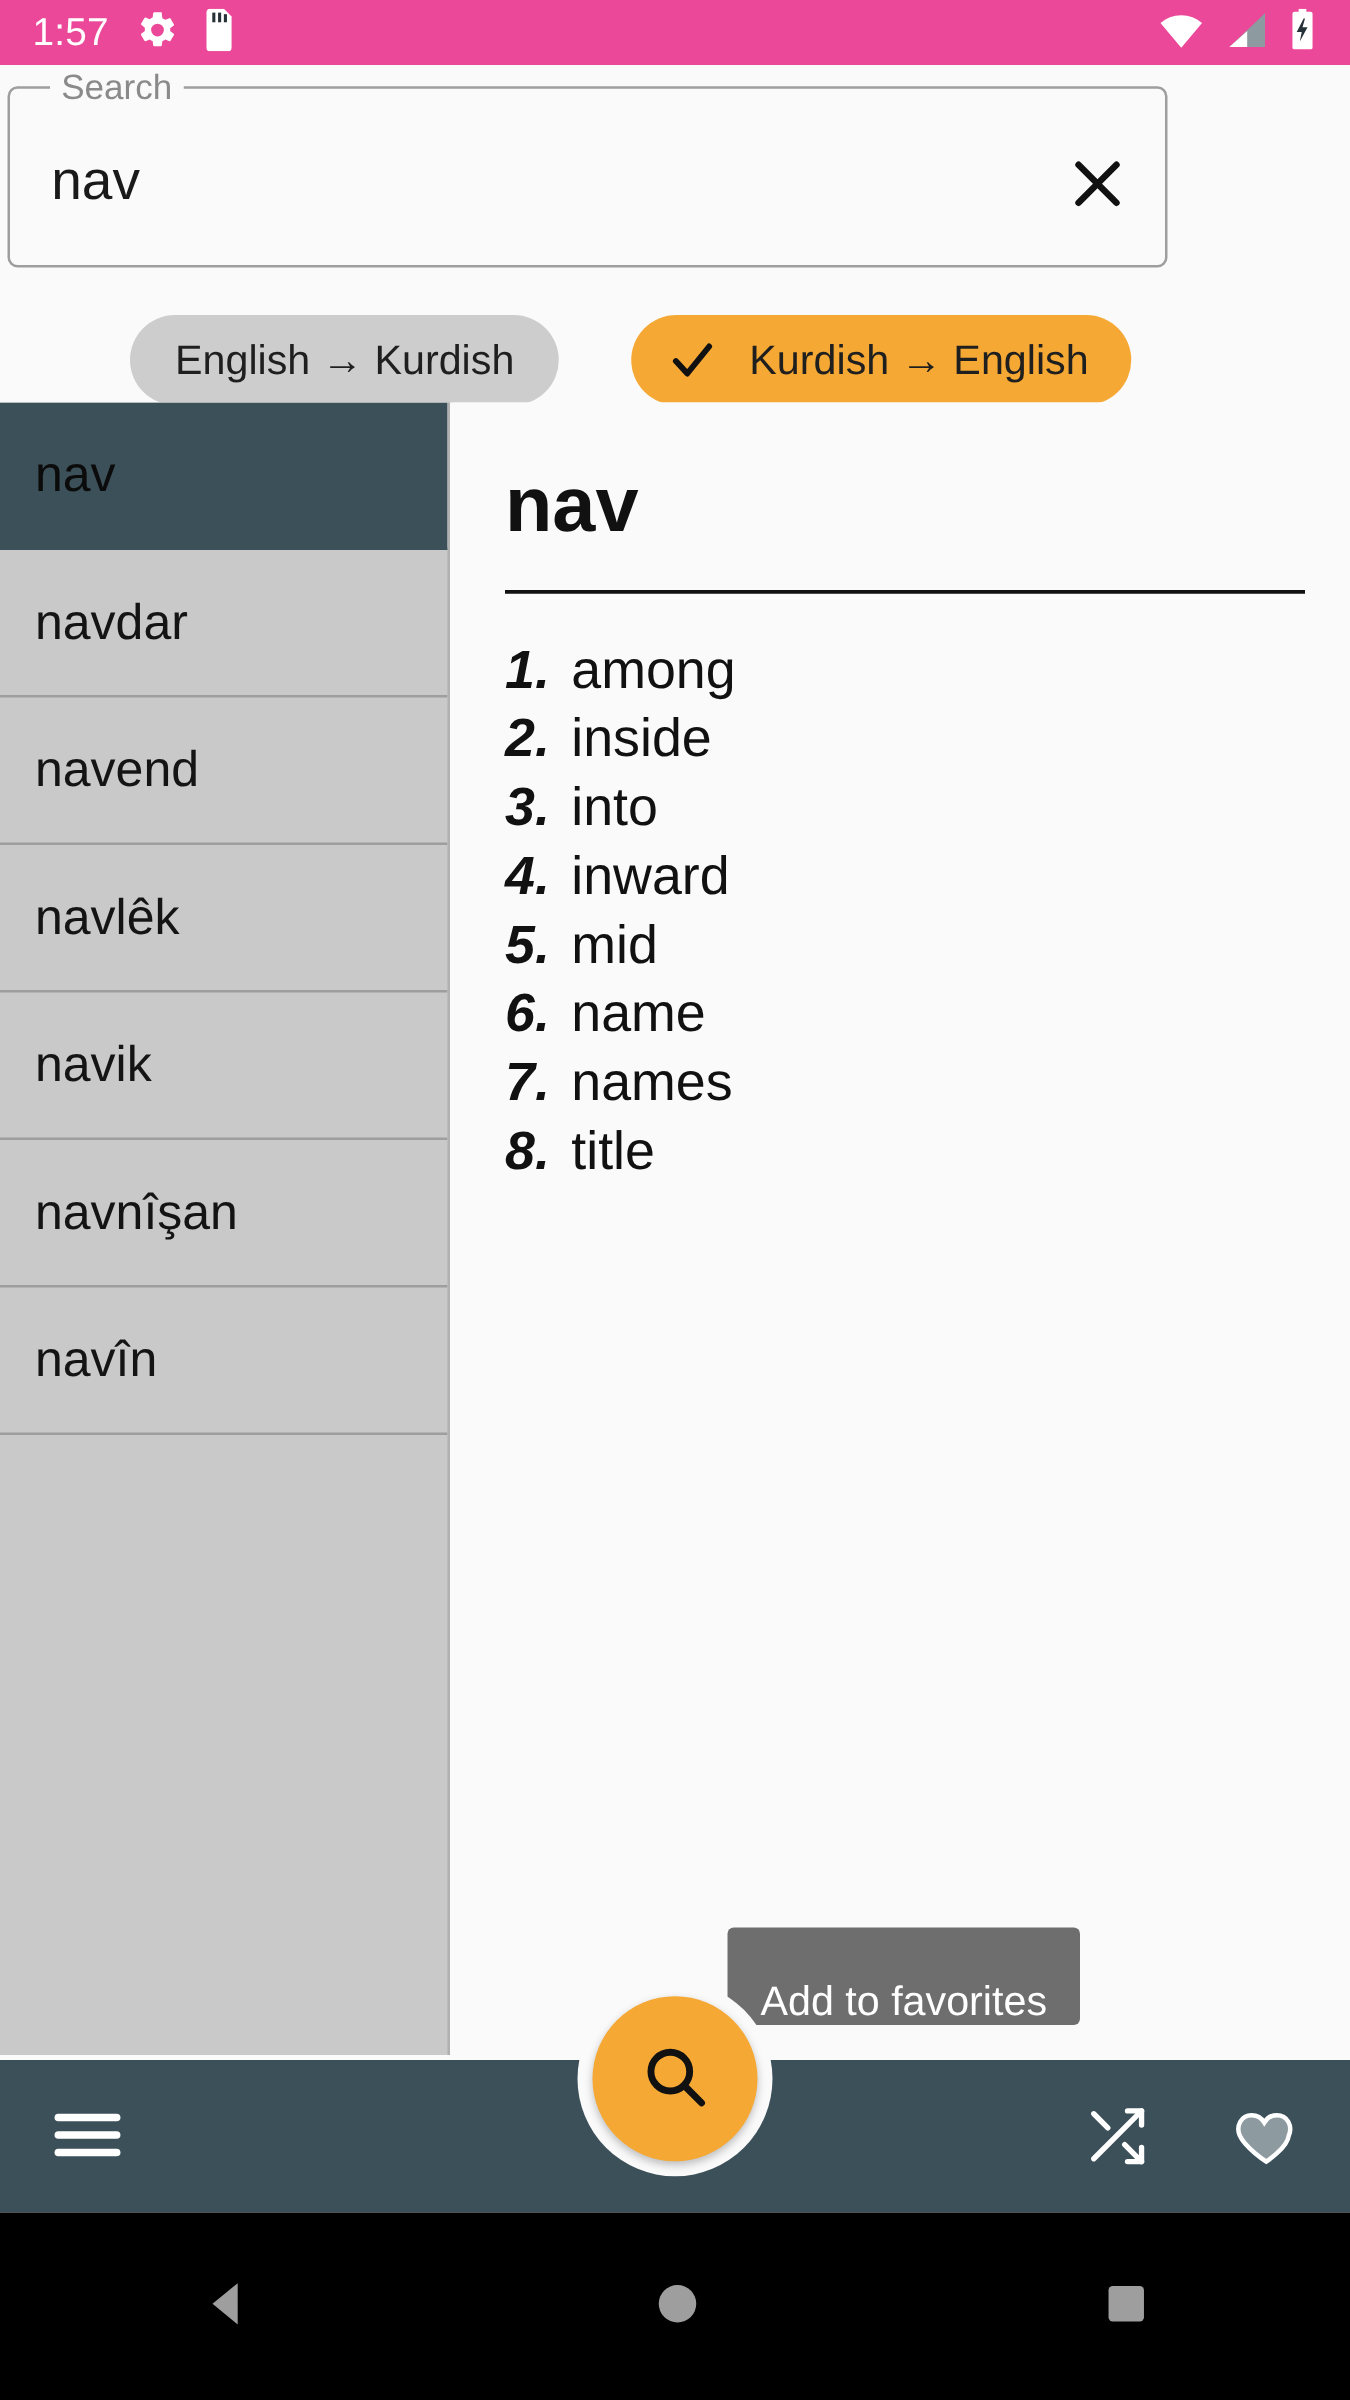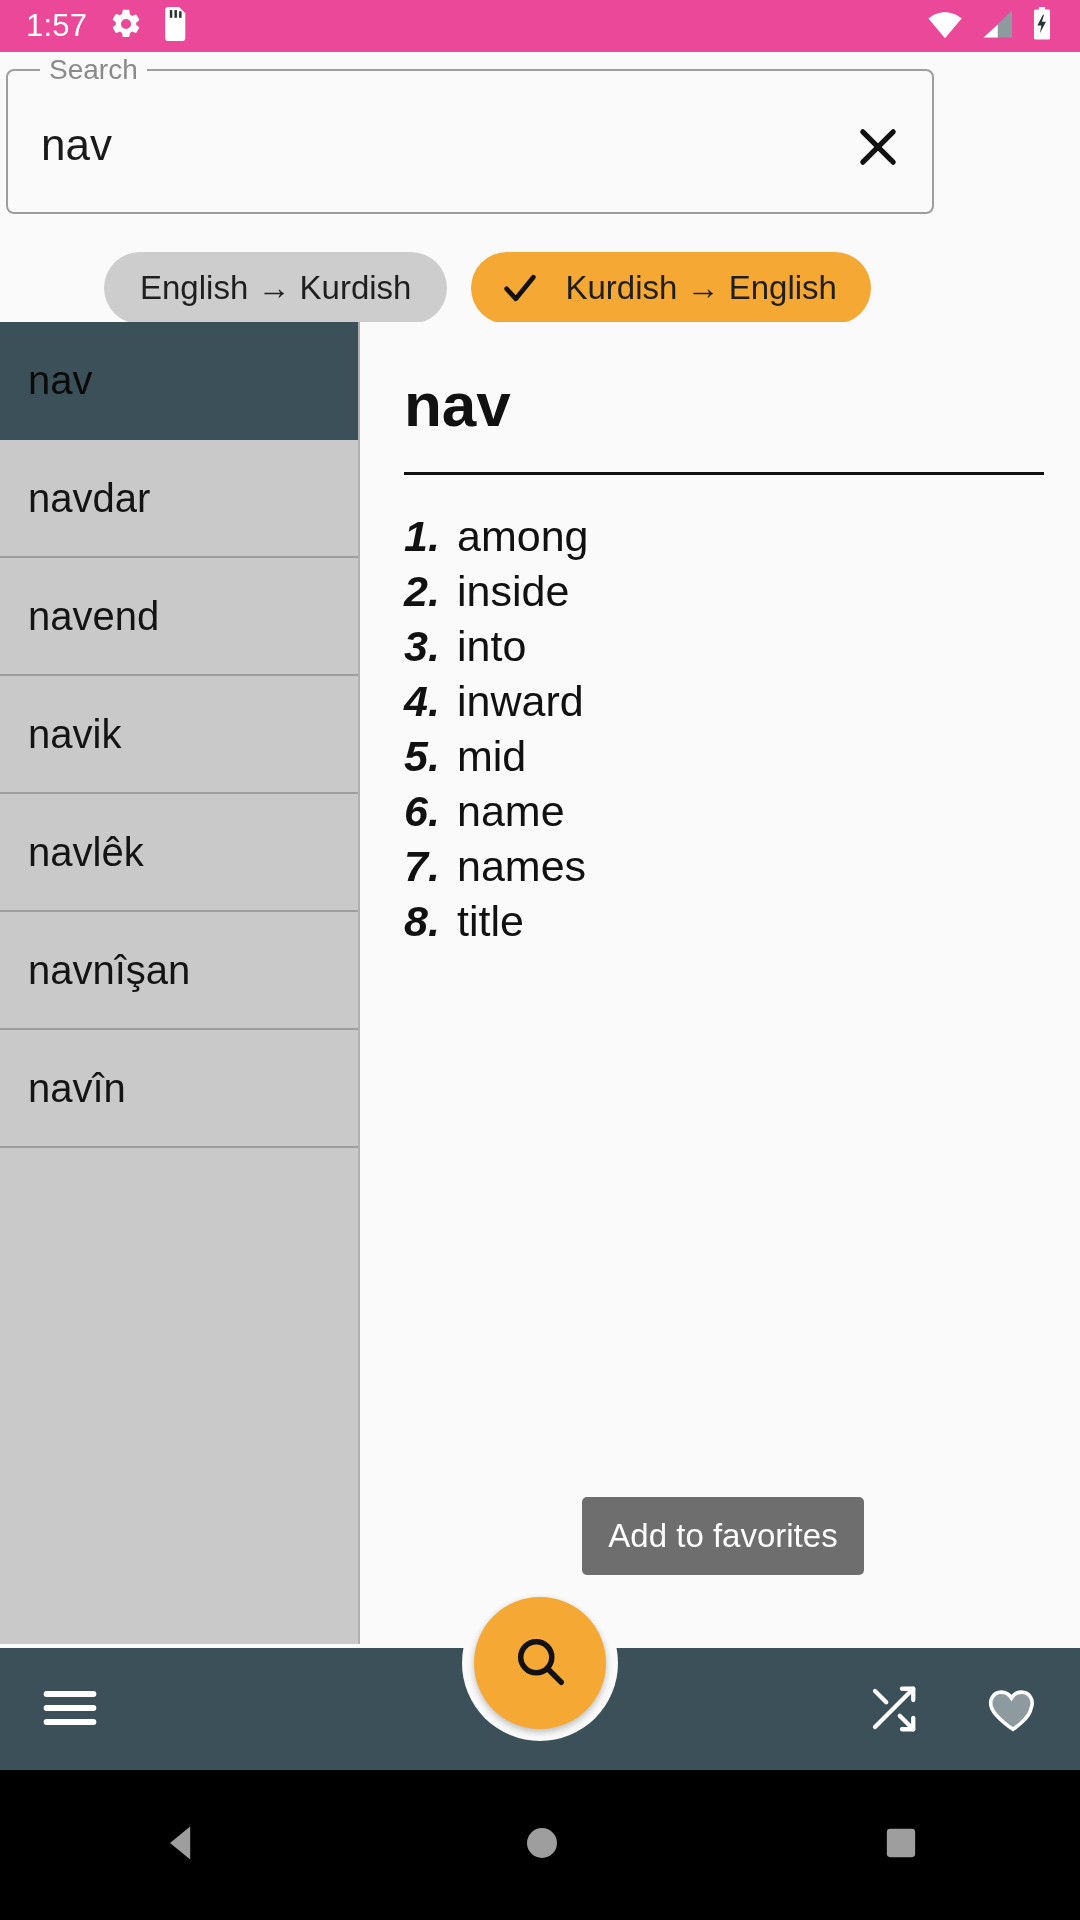--- a/index.html
+++ b/index.html
@@ -66,21 +66,21 @@
     right: 28px; top: 50px;
     width: 52px; height: 52px;
     cursor: pointer;
   }
 
   
   .toggle-row {
     position: absolute; top: 240px; left: 0;
     width: 1080px; height: 96px;
     display: flex; align-items: center;
-    gap: 24px;
+    gap: 58px;
     padding-left: 104px;
     background: #fafafa;
   }
   .toggle-btn {
     display: flex; align-items: center; justify-content: center;
     height: 72px;
     border-radius: 36px;
     font-size: 33px;
     color: #1f1f1f;
     cursor: pointer;
@@ -150,25 +150,25 @@
   }
   .def-num {
     font-weight: bold;
     font-style: italic;
     margin-right: 11px;
     min-width: 42px;
   }
 
   .fav-btn {
     position: absolute;
-    left: 582px; top: 1497px;
+    left: 582px; top: 1542px;
     width: 282px; height: 78px;
     background: #6e6e6e;
     border-radius: 5px;
-    display: flex; align-items: center; justify-content: center;
+    display: flex; align-items: flex-end; justify-content: center;
     color: #ffffff;
     font-size: 33px;
     cursor: pointer;
   }
 
   
   .bottombar {
     position: absolute; left: 0; top: 1648px;
     width: 1080px; height: 122px;
     background: #3c5059;
@@ -281,24 +281,24 @@
       <div class="word-item selected">
           <span>nav</span>
         </div>
       <div class="word-item">
           <span>navdar</span>
         </div>
       <div class="word-item">
           <span>navend</span>
         </div>
       <div class="word-item">
+          <span>navlêk</span>
+        </div>
+      <div class="word-item">
           <span>navik</span>
-        </div>
-      <div class="word-item">
-          <span>navlêk</span>
         </div>
       <div class="word-item">
           <span>navnîşan</span>
         </div>
       <div class="word-item">
           <span>navîn</span>
         </div>
       <div class="word-filler"></div>
     </div>
 

